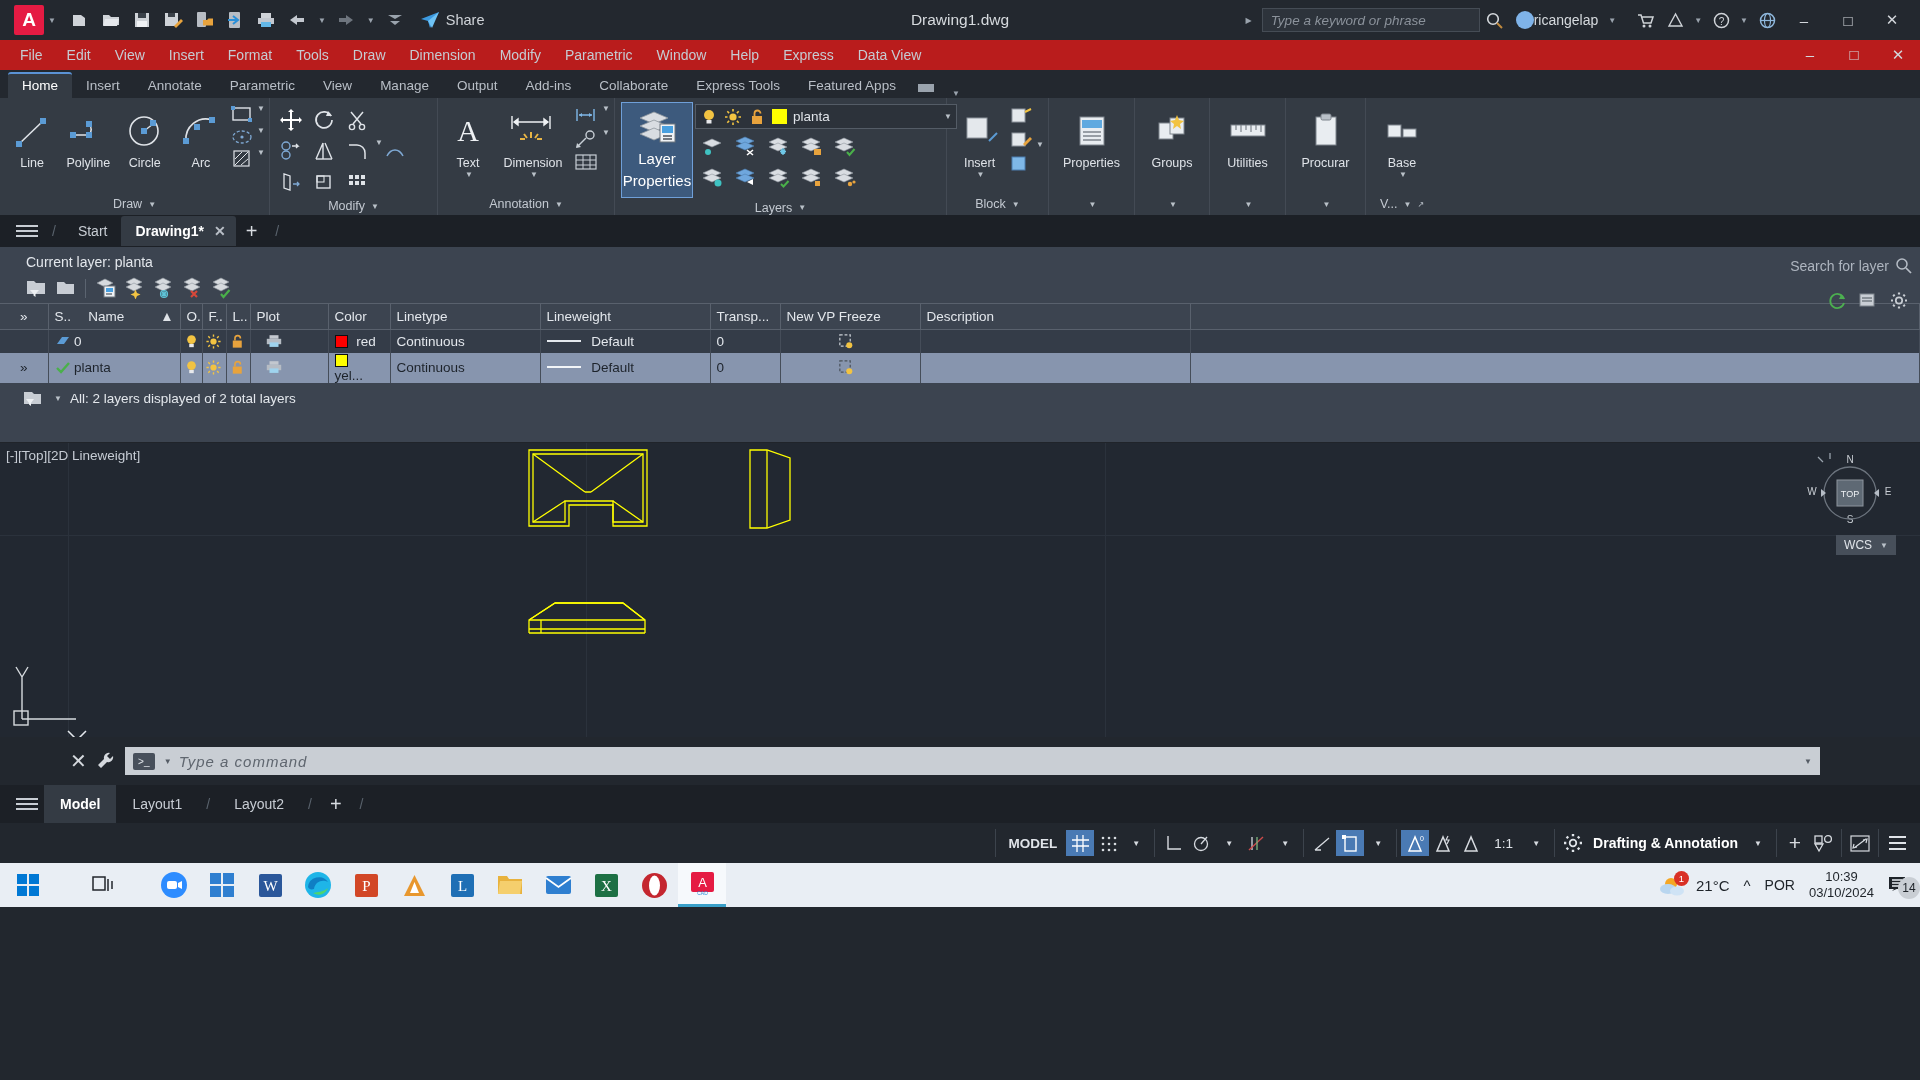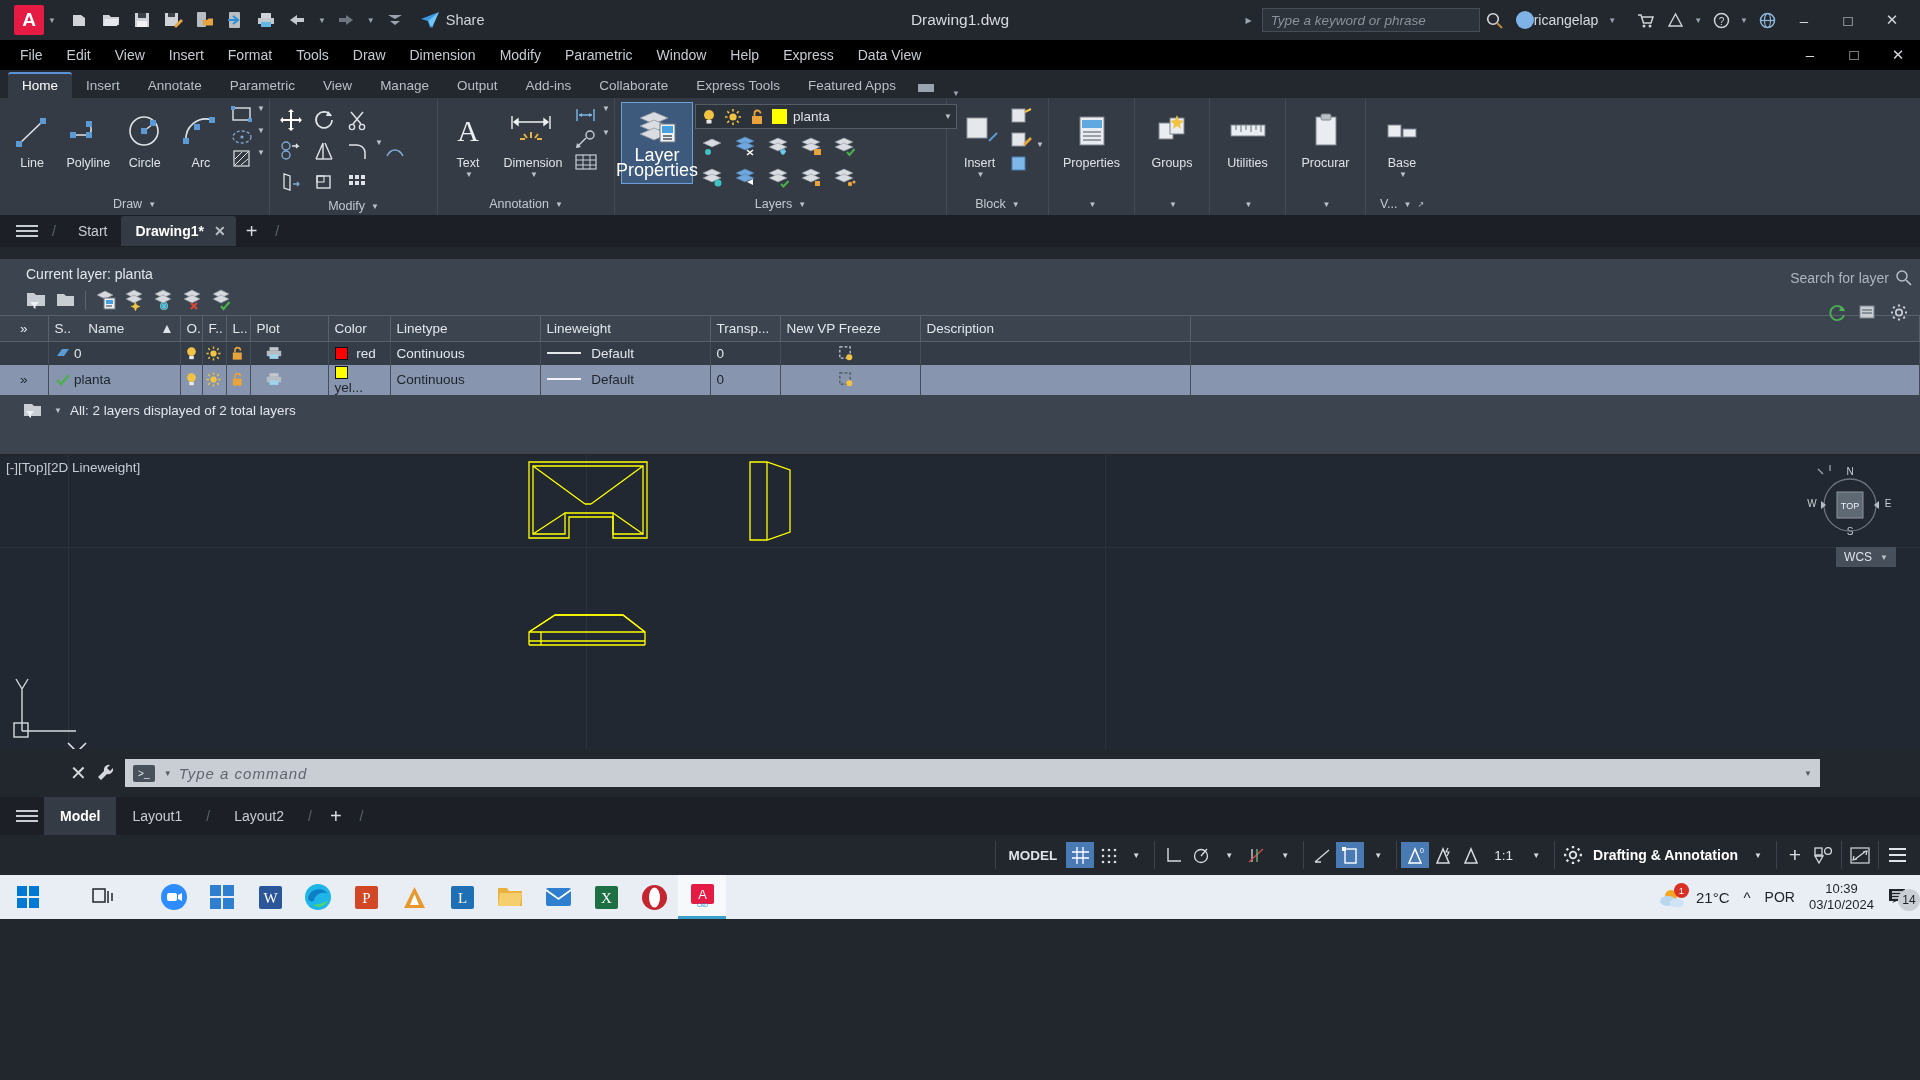--- a/index.html
+++ b/index.html
@@ -27,21 +27,21 @@
     font-style:italic; padding:0 8px; display:flex; align-items:center; }
   .usr { color:#d6dade; font-size:14px; display:flex; align-items:center; gap:0;
     margin:0 6px; }
   .avatar { width:18px; height:18px; border-radius:50%; background:#7fb3e8; }
   .tb-ic { width:30px; height:30px; display:flex; align-items:center;
     justify-content:center; color:#c9ced4; font-size:15px; }
   .wbtn { width:44px; height:40px; display:flex; align-items:center;
     justify-content:center; color:#d3d7dc; font-size:15px; }
 
   
-  .menubar { height:30px; background:#000000; display:flex; align-items:center;
+  .menubar { height:30px; background:#b91c1c; display:flex; align-items:center;
     padding-left:8px; position:relative; }
   .menubar .mi { color:#c6cbd2; font-size:14px; padding:0 12px; line-height:30px; }
   .menubar .mright { margin-left:auto; display:flex; }
   .menubar .mright .mb { width:44px; text-align:center; color:#d3d7dc;
     font-size:15px; }
 
   
   .ribtabs { height:28px; background:#23282f; display:flex; align-items:flex-end;
     padding-left:8px; }
   .rtab { font-size:13.5px; color:#b9bfc7; padding:4px 14px 5px; }
@@ -62,22 +62,22 @@
   .smgrid { display:grid; grid-template-columns:repeat(3, 33px);
     grid-auto-rows:31px; }
   .smcell { display:flex; align-items:center; justify-content:center; }
   .stack { display:flex; flex-direction:column; }
   .row3 { display:flex; }
   .dd { color:#b9c0c8; font-size:8px; margin-left:2px; }
 
   .layerbtn { width:72px; background:#3d5a7d; border:1px solid #6f9fd8;
     display:flex; flex-direction:column; align-items:center; padding:5px 2px;
     margin:2px; }
-  .layerbtn .lt { font-size:18px; color:#ffffff; text-align:center;
-    line-height:15px; }
+  .layerbtn .lt { font-size:15px; color:#ffffff; text-align:center;
+    line-height:22px; }
   .layercombo { width:262px; height:25px; background:#2c323a; border:1px solid #545c66;
     display:flex; align-items:center; gap:6px; padding:0 4px; }
   .layercombo .nm { color:#dfe3e8; font-size:13.5px; flex:1; }
   .swatch { width:15px; height:15px; }
 
   
   .filetabs { height:32px; background:#1c2026; display:flex; align-items:center;
     padding-left:10px; }
   .hamb { width:34px; display:flex; flex-direction:column; gap:3px;
     align-items:center; }
@@ -86,21 +86,21 @@
   .ftab { font-size:14px; color:#c8cdd4; padding:6px 14px; }
   .ftab.active { background:#343b44; color:#ffffff; font-weight:bold;
     border-radius:3px 3px 0 0; display:flex; align-items:center; gap:10px;
     padding:7px 10px 7px 14px; }
   .ftab .x { color:#b9bfc7; font-size:14px; }
   .plus { color:#d9dde2; font-size:20px; padding:0 10px; }
 
   
   .lmgr { height:196px; background:#3c4450; position:relative;
     border-bottom:1px solid #20242a; }
-  .lmgr-head { display:flex; align-items:center; height:26px; padding:4px 0 0 26px;margin-top:12px; }
+  .lmgr-head { display:flex; align-items:center; height:26px; padding:4px 0 0 26px; }
   .lmgr-head .ct { color:#e3e7ec; font-size:14px; }
   .lmgr-search { position:absolute; right:8px; top:10px; display:flex;
     align-items:center; gap:6px; }
   .lmgr-search .ph { color:#aeb5bf; font-size:14px; }
   .lmgr-tools { display:flex; align-items:center; gap:2px; padding:2px 0 2px 22px; }
   .ltool { width:27px; height:26px; display:flex; align-items:center;
     justify-content:center; }
   .vsep { width:1px; height:19px; background:#5b6470; margin:0 5px; }
   .lmgr-right { position:absolute; right:10px; top:44px; display:flex; gap:10px; }
 

